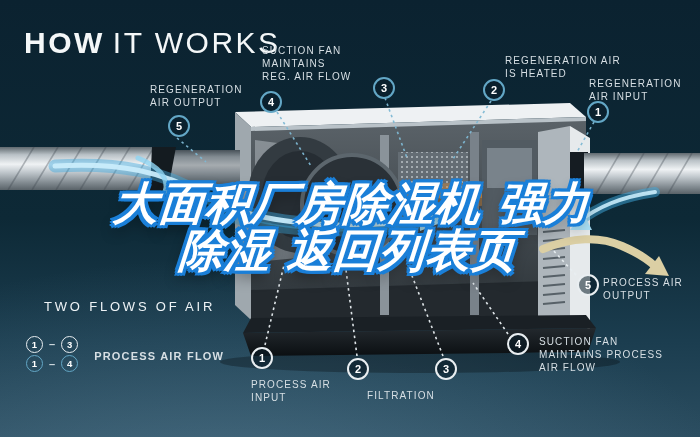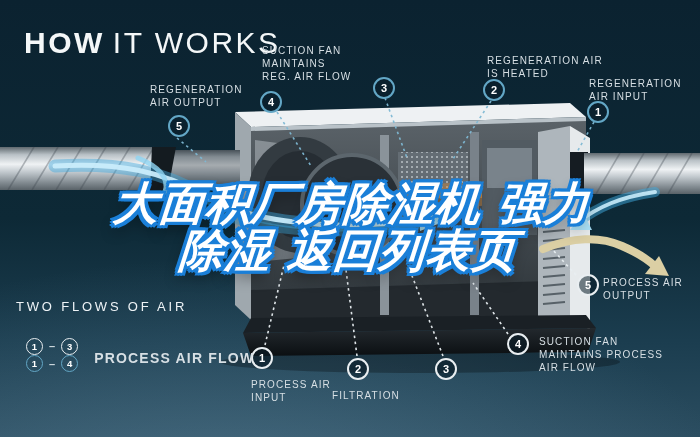--- a/index.html
+++ b/index.html
@@ -16,29 +16,29 @@
   .title{position:absolute;left:24px;top:26px;z-index:3;font-size:30px;letter-spacing:2.5px;color:#f4f7f8;white-space:nowrap;}
   .title .b{font-weight:700;}
   .title .l{font-weight:300;margin-left:8px;}
   .clabel{position:absolute;z-index:3;font-size:10px;font-weight:400;line-height:1.32;
     letter-spacing:1.1px;color:var(--label);white-space:pre-line;}
   .circ{position:absolute;z-index:3;width:22px;height:22px;border-radius:50%;box-sizing:border-box;
     display:flex;align-items:center;justify-content:center;font-size:11px;font-weight:700;color:#fff;
     background:rgba(9,30,41,.55);}
   .circ.teal{border:2px solid var(--tealCircle);}
   .circ.white{border:2px solid #e9eef1;}
-  .legend-heading{position:absolute;left:16px;top:299px;z-index:3;font-size:13px;font-weight:400;
+  .legend-heading{position:absolute;left:44px;top:299px;z-index:3;font-size:13px;font-weight:400;
     letter-spacing:2.8px;color:#eef3f6;}
   .lrow{position:absolute;z-index:3;display:flex;align-items:center;}
   .lcirc{width:17px;height:17px;border-radius:50%;box-sizing:border-box;display:inline-flex;
     align-items:center;justify-content:center;font-size:9.5px;font-weight:700;color:#fff;}
   .lcirc.lw{border:1.5px solid #e9eef1;}
   .lcirc.lt{border:1.5px solid var(--tealCircle);}
   .ldash{color:#cfd9df;font-weight:700;font-size:11px;margin:0 6px;}
-  .llabel{font-size:14px;font-weight:700;letter-spacing:1.2px;color:var(--label);margin-left:16px;margin-top:24px;}
+  .llabel{font-size:11px;font-weight:700;letter-spacing:1.2px;color:var(--label);margin-left:16px;margin-top:24px;}
   .headline{position:absolute;left:0;top:180px;width:700px;z-index:4;text-align:center;
     font-family:"DejaVu Sans",sans-serif;font-weight:700;font-style:italic;font-size:45px;line-height:1.05;
     letter-spacing:1px;color:var(--headlineFill);transform:skewX(-4deg);
     text-shadow:
       -3px -3px 0 var(--headlineStroke), 3px -3px 0 var(--headlineStroke),
       -3px 3px 0 var(--headlineStroke), 3px 3px 0 var(--headlineStroke),
       -3px 0 0 var(--headlineStroke), 3px 0 0 var(--headlineStroke),
       0 -3px 0 var(--headlineStroke), 0 3px 0 var(--headlineStroke),
       0 7px 14px rgba(0,0,0,.45);}
 </style>
@@ -177,34 +177,34 @@
 AIR OUTPUT</div>
   <div class="circ teal" style="left:168px;top:115px">5</div>
 
   <div class="clabel" style="left:262px;top:44px">SUCTION FAN
 MAINTAINS
 REG. AIR FLOW</div>
   <div class="circ teal" style="left:260px;top:91px">4</div>
 
   <div class="circ teal" style="left:373px;top:77px">3</div>
 
-  <div class="clabel" style="left:487px;top:54px">REGENERATION AIR
+  <div class="clabel" style="left:505px;top:54px">REGENERATION AIR
 IS HEATED</div>
   <div class="circ teal" style="left:483px;top:79px">2</div>
 
   <div class="clabel" style="left:589px;top:77px">REGENERATION
 AIR INPUT</div>
   <div class="circ teal" style="left:587px;top:101px">1</div>
 
   <div class="circ white" style="left:251px;top:347px">1</div>
   <div class="clabel" style="left:251px;top:378px">PROCESS AIR
 INPUT</div>
 
   <div class="circ white" style="left:347px;top:358px">2</div>
-  <div class="clabel" style="left:332px;top:389px">FILTRATION</div>
+  <div class="clabel" style="left:367px;top:389px">FILTRATION</div>
 
   <div class="circ white" style="left:435px;top:358px">3</div>
 
   <div class="circ white" style="left:507px;top:333px">4</div>
   <div class="clabel" style="left:539px;top:335px">SUCTION FAN
 MAINTAINS PROCESS
 AIR FLOW</div>
 
   <div class="circ white" style="left:577px;top:274px">5</div>
   <div class="clabel" style="left:603px;top:276px">PROCESS AIR

